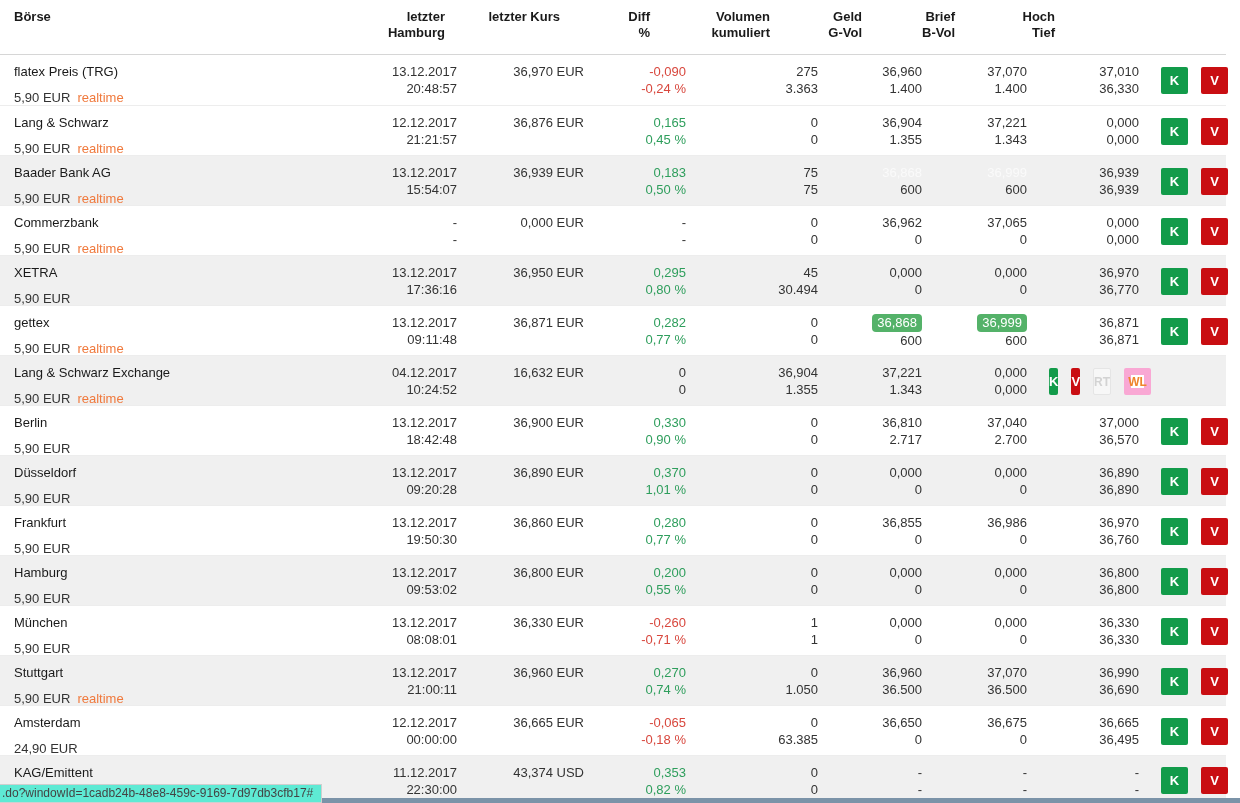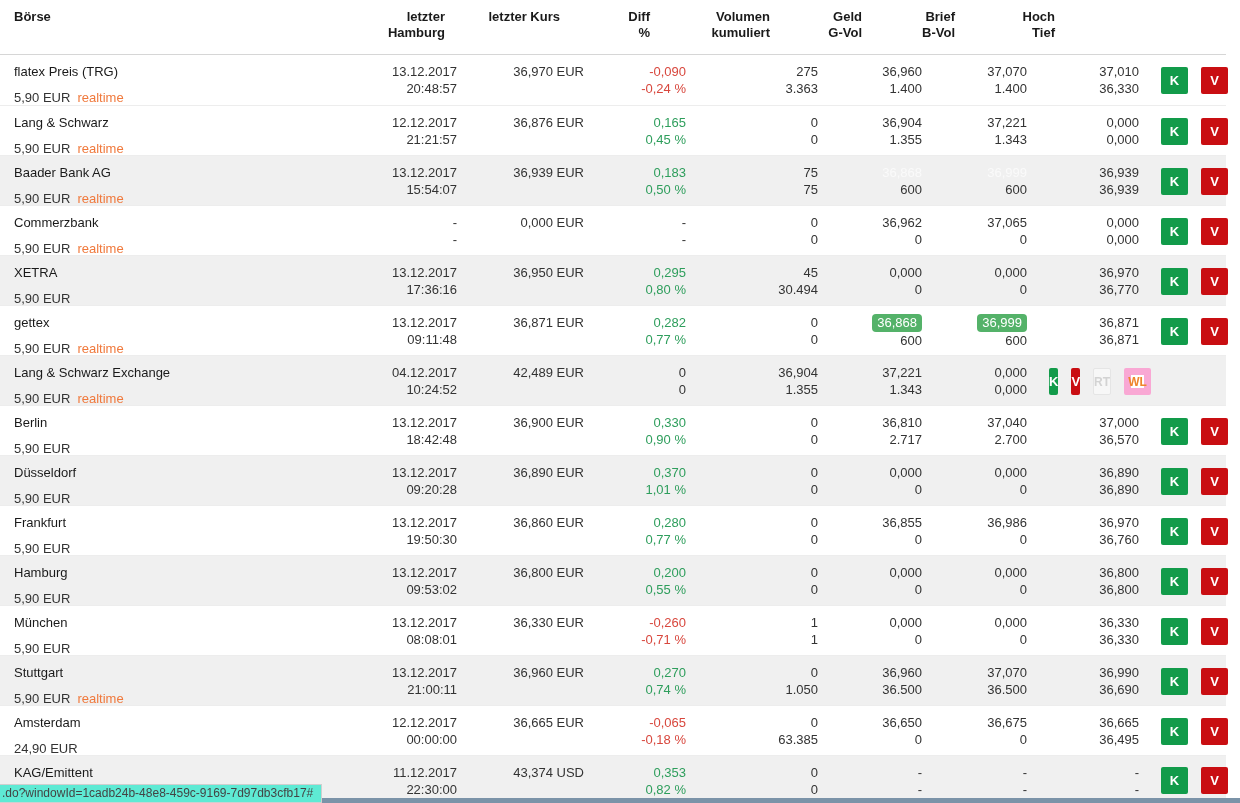--- a/index.html
+++ b/index.html
@@ -337,21 +337,21 @@
       <div class="name">Lang &amp; Schwarz Exchange</div>
       <div class="fee-line">
         <span>5,90 EUR</span><span class="rt-label">realtime</span>
       </div>
     </div>
     <div class="cell num c-umsatz">
       <div>04.12.2017</div>
       <div>10:24:52</div>
     </div>
     <div class="cell num c-kurs">
-      <div>42,489 EUR</div>
+      <div>16,632 EUR</div>
     </div>
     <div class="cell num c-vol">
       <div>0</div>
       <div>0</div>
     </div>
     <div class="cell num c-bid">
       <div><span class="qv">36,904</span></div>
       <div>1.355</div>
     </div>
     <div class="cell num c-ask">

